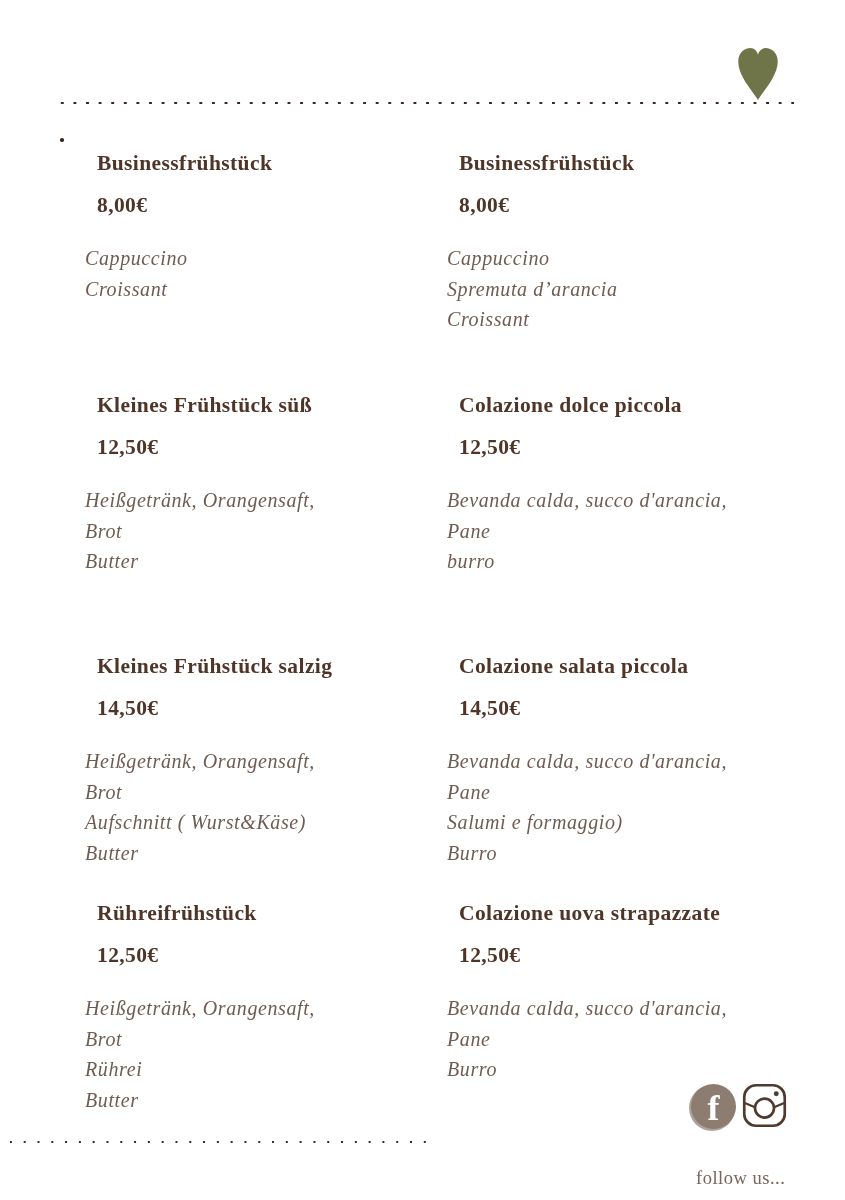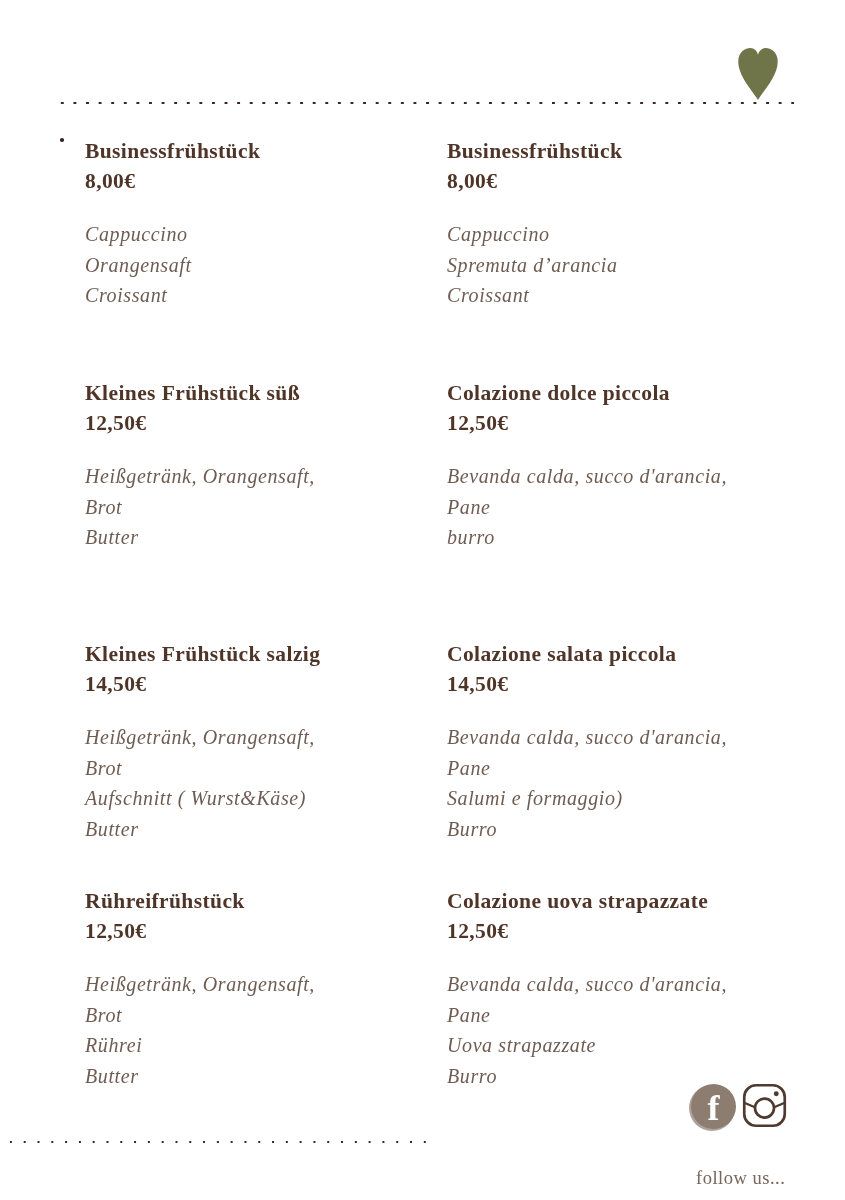--- a/index.html
+++ b/index.html
@@ -45,21 +45,21 @@
     width: 42px; height: 54px; color: var(--heart-color);
   }
 
   
   .row  { position: absolute; left: 0; width: 845px; }
   .col  { position: absolute; top: 0; }
   .col.de { left: 85px;  width: 360px; }
   .col.it { left: 447px; width: 395px; }
 
   .title, .price {
-    margin: 0;
+    margin: 12px;
     font-weight: bold;
     font-size: 21.5px;
     line-height: 30px;
     letter-spacing: 0.4px;
     color: var(--title-color);
     white-space: nowrap;
   }
   .desc { margin-top: 23px; }
   .desc .line {
     font-style: italic;
@@ -108,21 +108,20 @@
   <div class="dotline top"></div>
 
   <div class="stray-dot"></div>
 
   <section class="row" style="top:136px">
     <div class="col de">
       <h3 class="title">Businessfrühstück</h3>
       <div class="price">8,00€</div>
       <div class="desc">
         <div class="line">Cappuccino</div>
-        <div class="line">Orangensaft</div>
         <div class="line">Croissant</div>
       </div>
     </div>
     <div class="col it">
       <h3 class="title">Businessfrühstück</h3>
       <div class="price">8,00€</div>
       <div class="desc">
         <div class="line">Cappuccino</div>
         <div class="line">Spremuta d’arancia</div>
         <div class="line">Croissant</div>
@@ -184,21 +183,20 @@
         <div class="line">Rührei</div>
         <div class="line">Butter</div>
       </div>
     </div>
     <div class="col it">
       <h3 class="title">Colazione uova strapazzate</h3>
       <div class="price">12,50€</div>
       <div class="desc">
         <div class="line">Bevanda calda, succo d'arancia,</div>
         <div class="line">Pane</div>
-        <div class="line">Uova strapazzate</div>
         <div class="line">Burro</div>
       </div>
     </div>
   </section>
 
   <div class="dotline bottom"></div>
 
   <div class="fb-icon">
     <span>f</span>
   </div>

